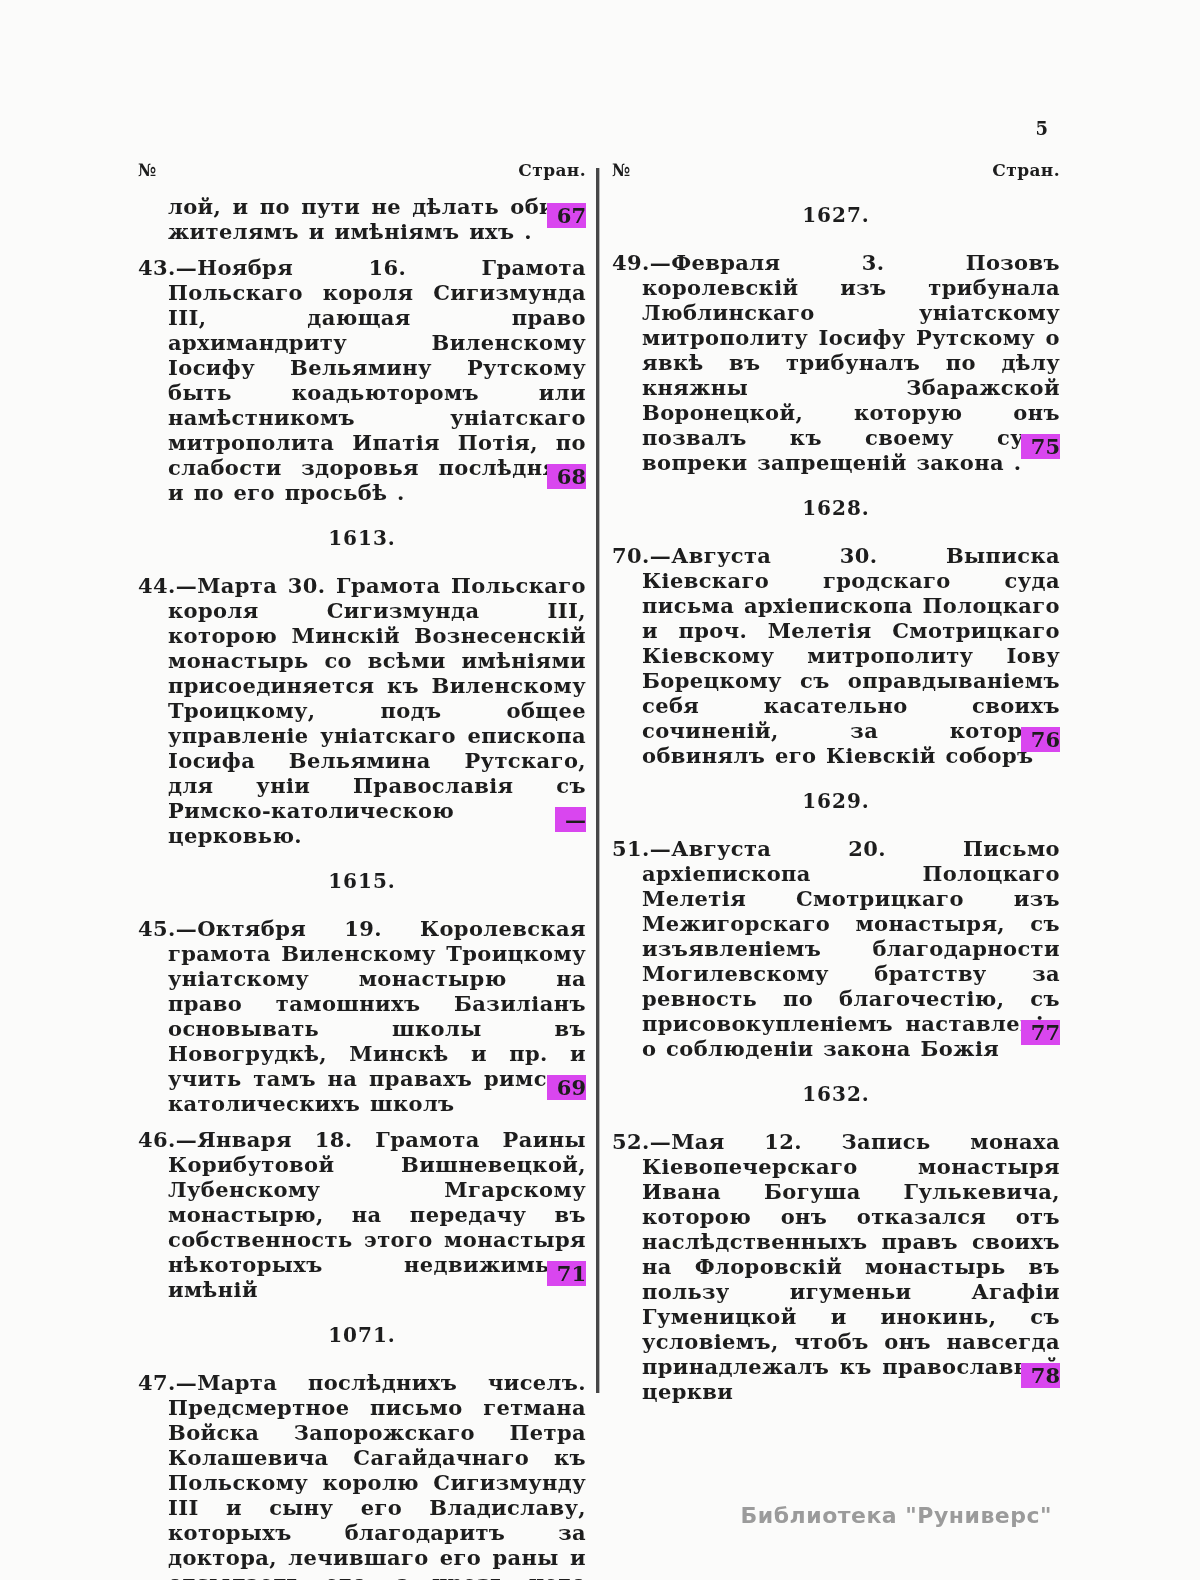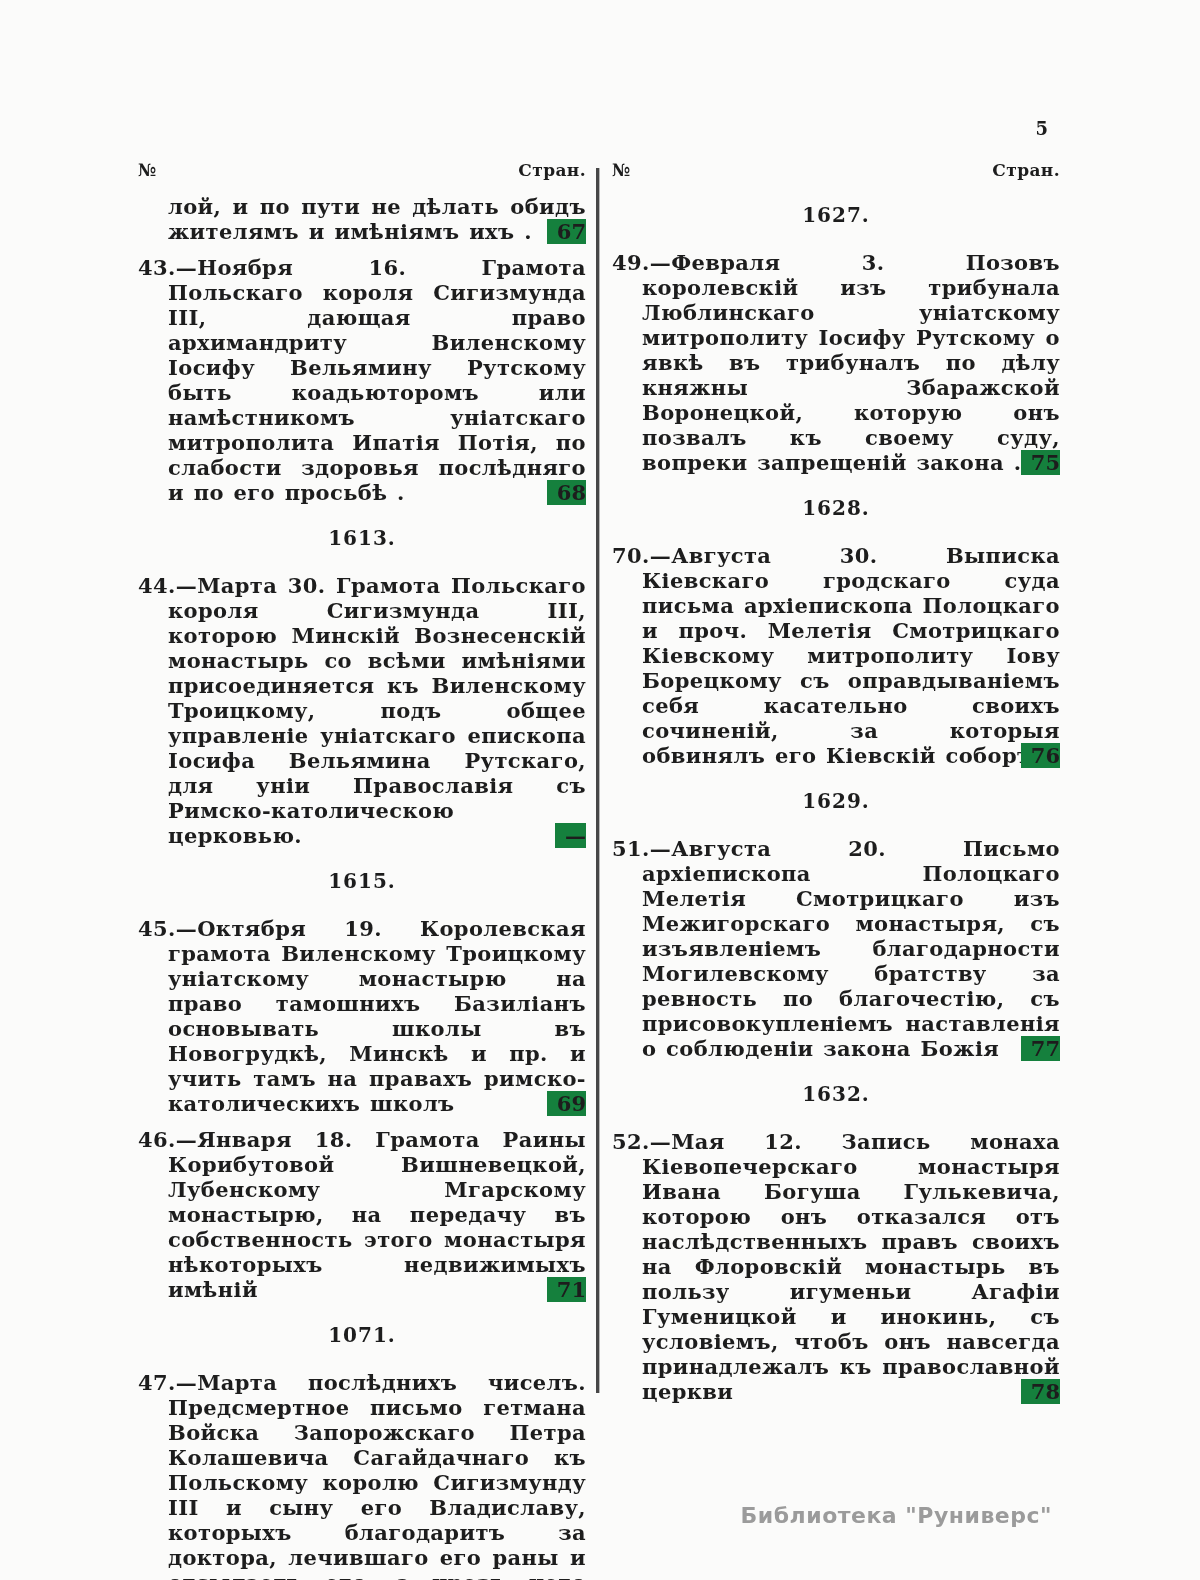--- a/index.html
+++ b/index.html
@@ -52,23 +52,23 @@
     word-spacing: 2px;
     text-align: justify;
     padding-left: 30px;
     text-indent: -30px;
     margin-bottom: 11px;
   }
   .entry.cont { text-indent: 0; }
   .entry .pg {
     position: absolute;
     right: 0;
-    bottom: 0;
+    bottom: 16px;
     text-indent: 0;
-    background: #15803d;
+    background: #d946ef;
     padding-left: 10px;
     letter-spacing: 0;
   }
   .year {
     font-size: 20px;
     font-weight: bold;
     text-align: center;
     letter-spacing: 1px;
     margin: 21px 0 23px 0;
   }

